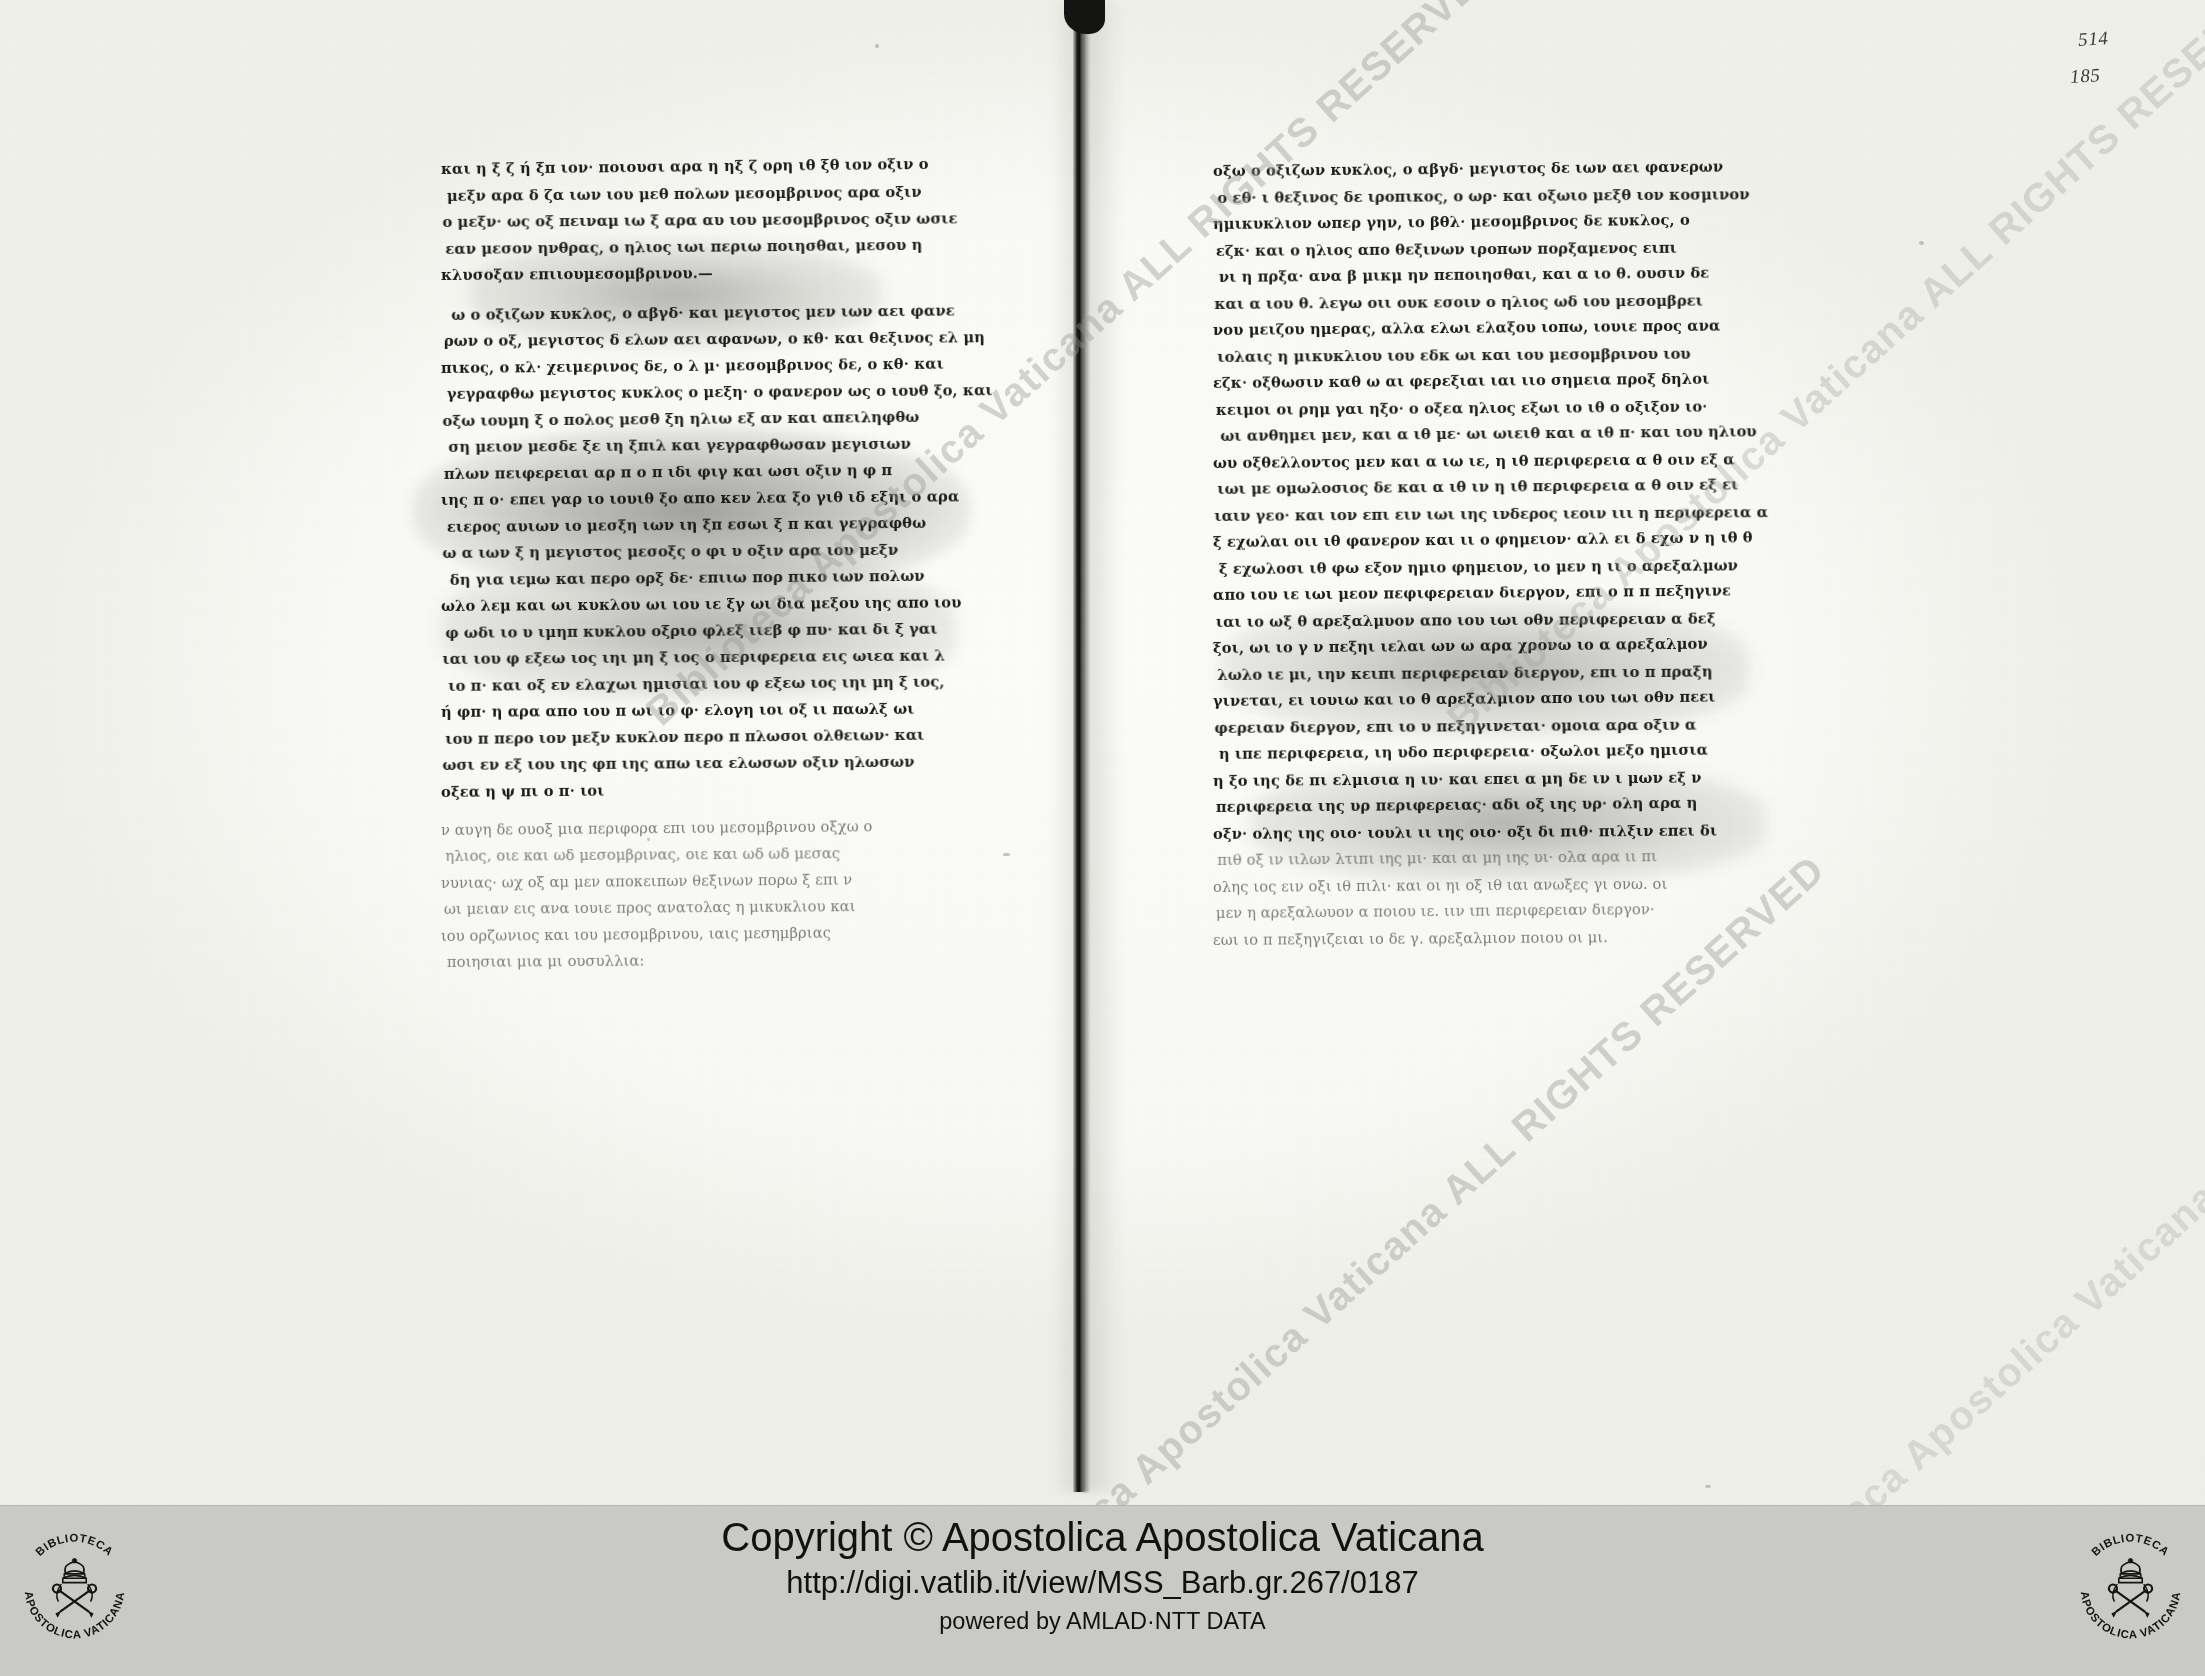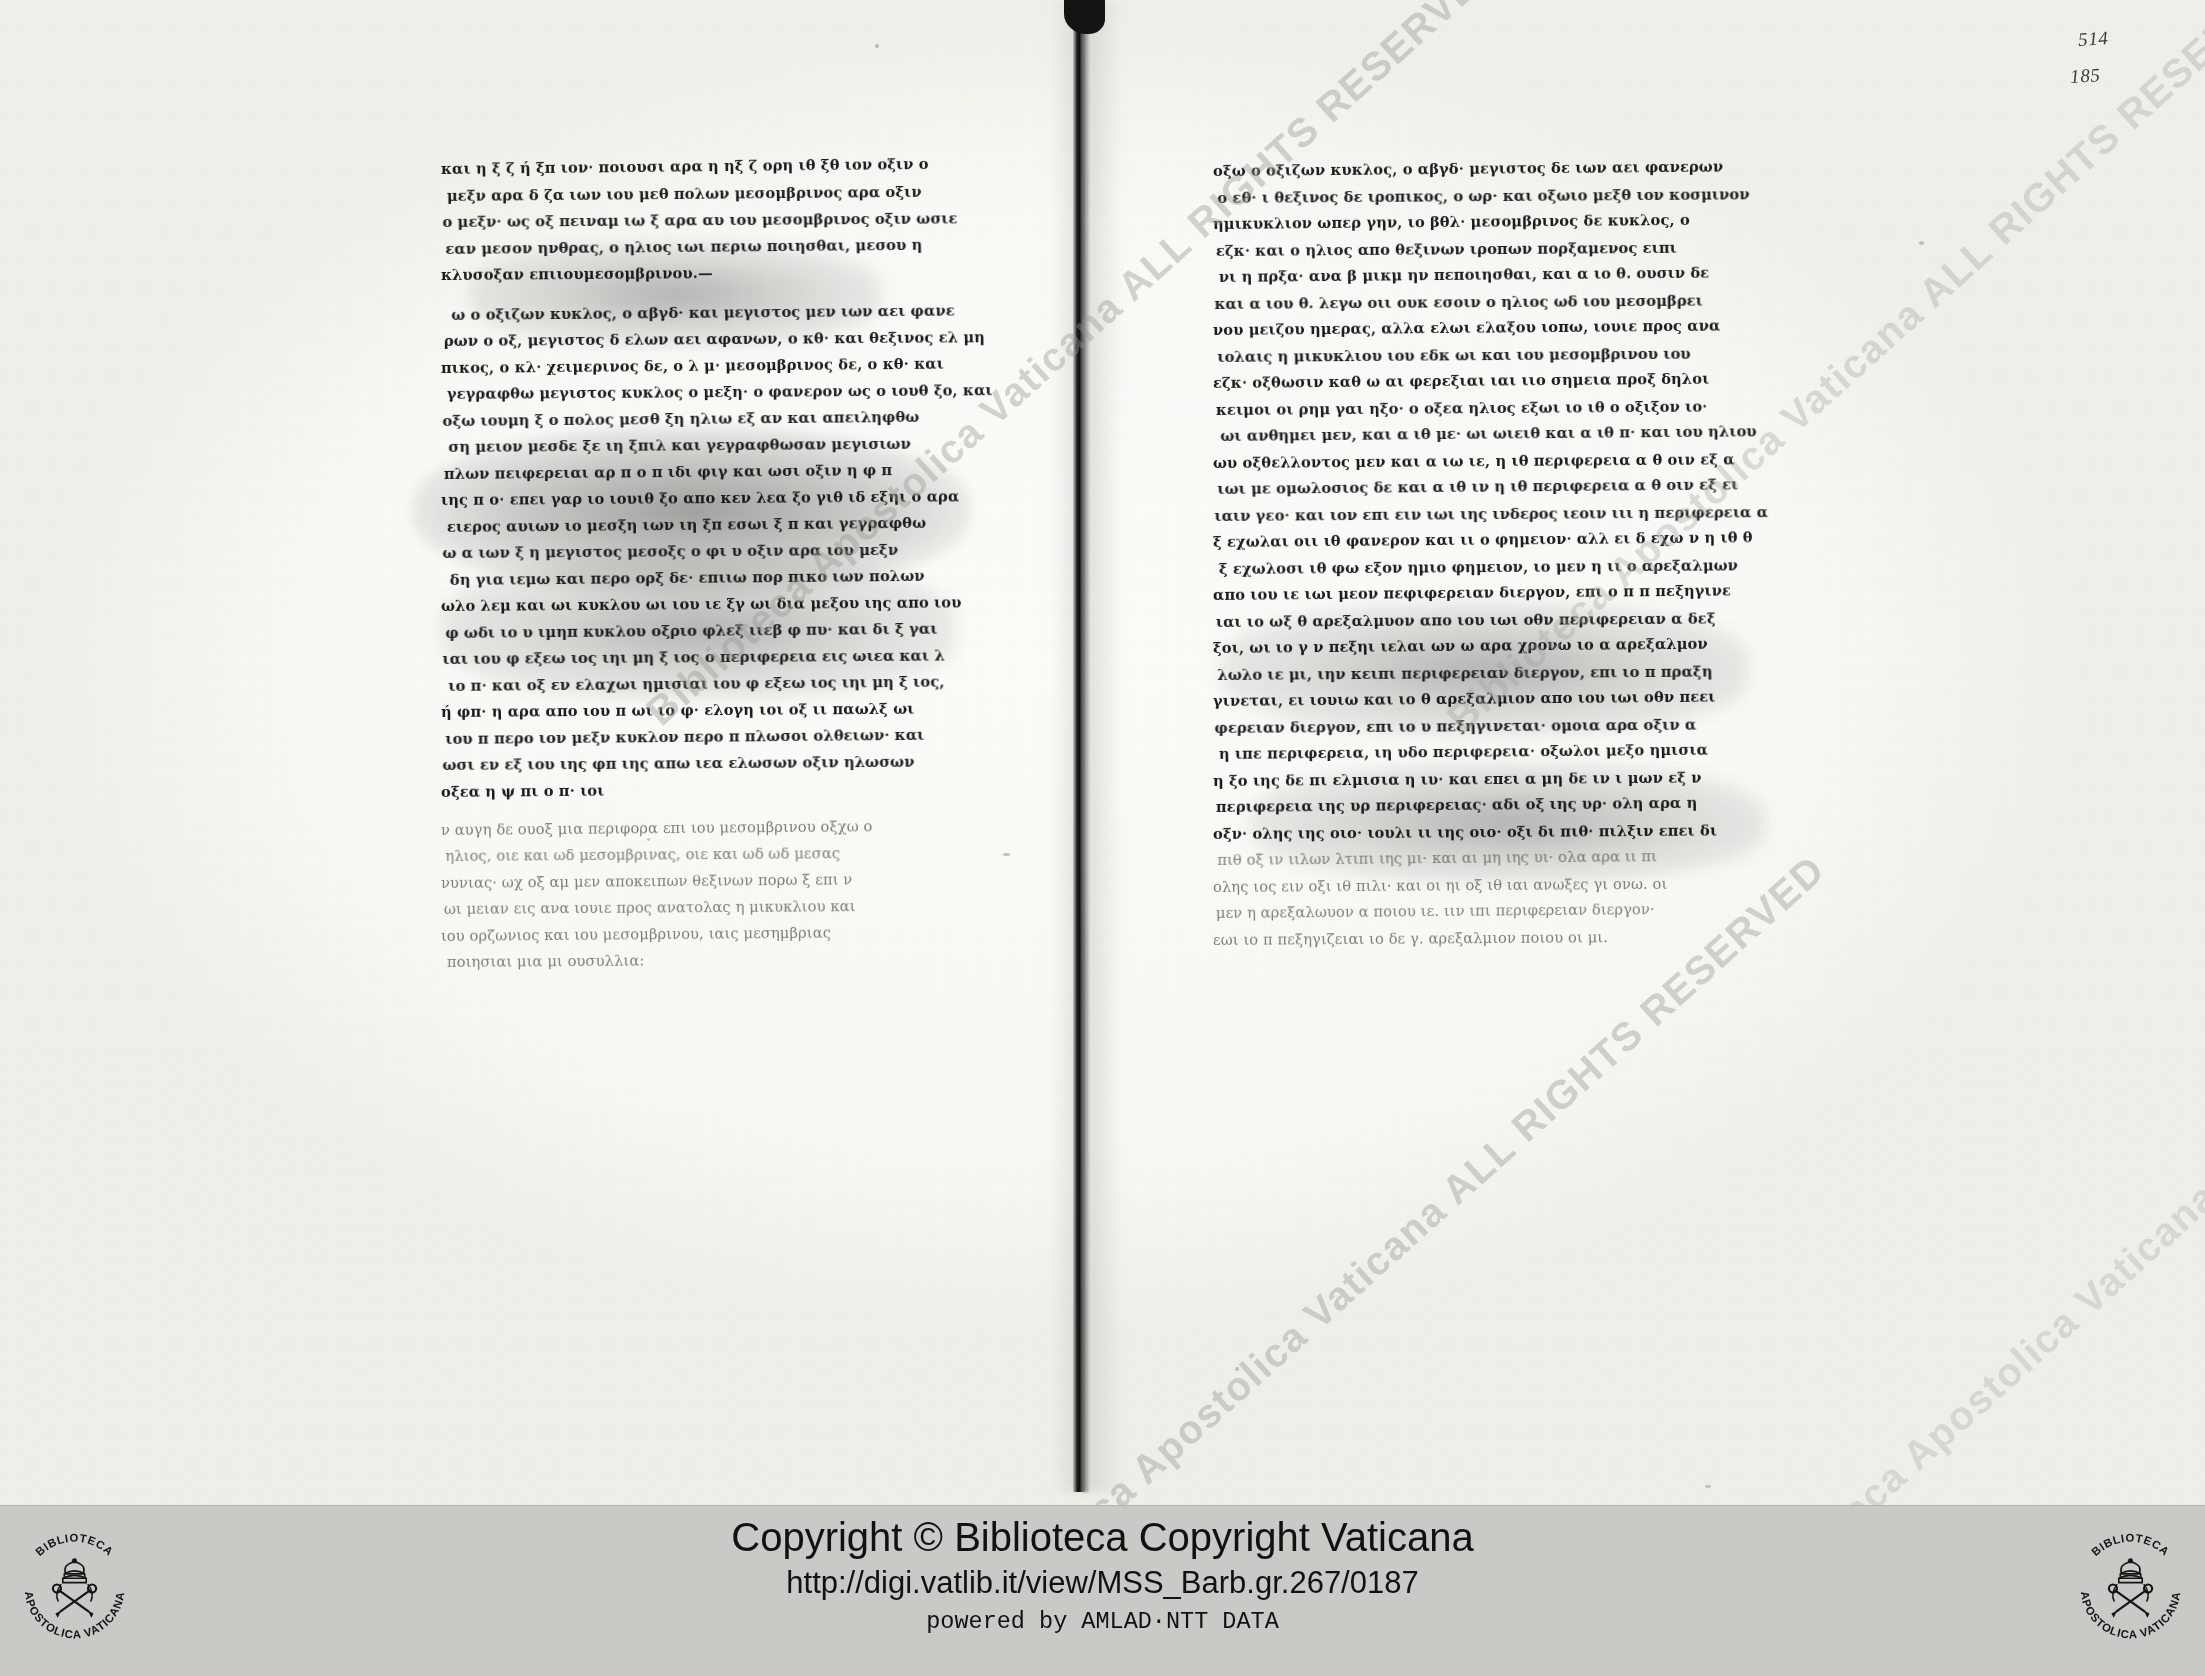--- a/index.html
+++ b/index.html
@@ -153,21 +153,21 @@
     border-top: 0.7px solid #b4b4b0;
   }
   #footer .ftr-center {
     position: absolute;
     left: 0; right: 0; top: 7.4px;
     text-align: center;
     color: #111111;
   }
   #footer .line1 { font-size: 40px; line-height: 49px; }
   #footer .line2 { font-size: 31px; line-height: 41px; }
-  #footer .line3 { font-size: 23.5px; line-height: 37px; font-family: Liberation Mono, monospace; }
+  #footer .line3 { font-size: 23.5px; line-height: 37px; }
 
   .seal {
     position: absolute;
     top: 20.6px;
     width: 123px; height: 123px;
   }
   #seal-left  { left: 13.2px; }
   #seal-right { right: 13.2px; }
   .seal svg { position: absolute; inset: 0; }
 
@@ -307,21 +307,21 @@
           <path d="M 18,32 l 8,4 l -3,6 z" fill="#141414" stroke="none"></path>
           <path d="M -18,32 l -8,4 l 3,6 z" fill="#141414" stroke="none"></path>
 
           <path d="M -18,-4 q -10,12 -4,24" fill="none" stroke-width="2"></path>
           <path d="M 18,-4 q 10,12 4,24" fill="none" stroke-width="2"></path>
         </g>
       </svg>
     </div>
 
     <div class="ftr-center">
-      <div class="line1">Copyright © Biblioteca Copyright Vaticana</div>
+      <div class="line1">Copyright © Apostolica Apostolica Vaticana</div>
       <div class="line2">http://digi.vatlib.it/view/MSS_Barb.gr.267/0187</div>
       <div class="line3">powered by AMLAD·NTT DATA</div>
     </div>
 
     <div class="seal" id="seal-right">
       <svg viewBox="0 0 168 168" width="123" height="123" aria-hidden="true">
         <defs>
           <path id="arcTopR" d="M 20,84 A 64,64 0 0 1 148,84"></path>
           <path id="arcBotR" d="M 16,84 A 68,68 0 0 0 152,84"></path>
         </defs>

